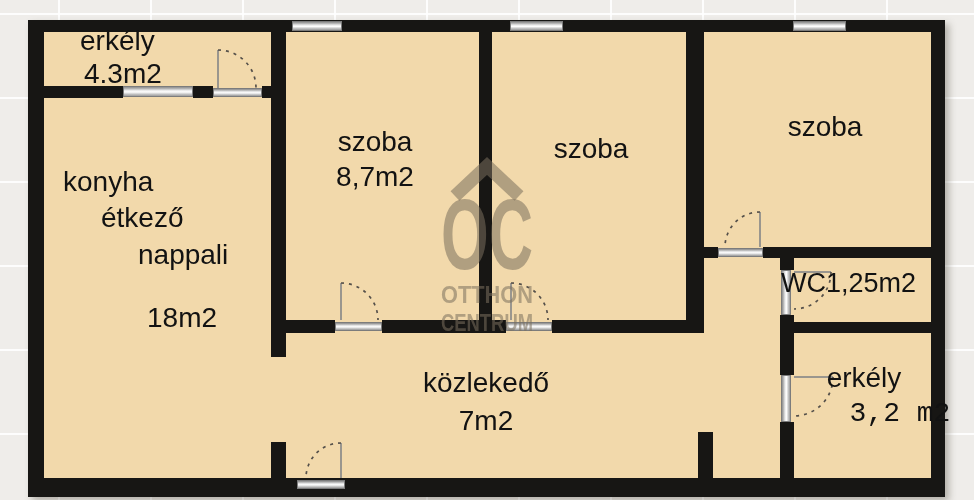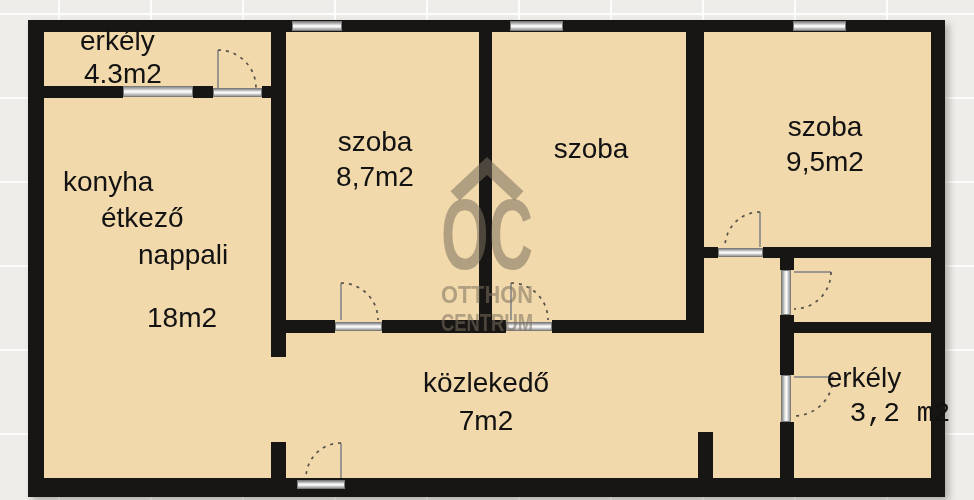--- a/index.html
+++ b/index.html
@@ -125,22 +125,22 @@
   <div class="lbl" style="left:101px;top:204px;">étkező</div>
   <div class="lbl" style="left:138px;top:241px;">nappali</div>
   <div class="lbl" style="left:147px;top:304px;">18m2</div>
 
   <div class="lbl ctr" style="left:280px;top:128px;width:190px;">szoba</div>
   <div class="lbl ctr" style="left:280px;top:163px;width:190px;">8,7m2</div>
 
   <div class="lbl ctr" style="left:492px;top:135px;width:198px;">szoba</div>
 
   <div class="lbl ctr" style="left:710px;top:113px;width:230px;">szoba</div>
-  <div class="lbl ctr" style="left:710px;top:148px;width:230px;">9,5m2</div>
 
+  <div class="lbl small" style="left:781px;top:270px;">WC1,25m2</div>
 
   <div class="lbl ctr" style="left:794px;top:364px;width:140px;">erkély</div>
   <div class="lbl ctr" style="left:830px;top:400px;width:140px;font-family:Liberation Mono, monospace;">3,2 m2</div>
 
   <div class="lbl ctr" style="left:286px;top:369px;width:400px;">közlekedő</div>
   <div class="lbl ctr" style="left:286px;top:407px;width:400px;text-align:center;">7m2</div>
 
   <svg class="abs" width="974" height="500" viewBox="0 0 974 500" style="left:0;top:0;pointer-events:none;">
     <g fill="rgba(122,112,92,0.55)">
       <path d="M455 196 L487 166 L519 196" fill="none" stroke="rgba(122,112,92,0.55)" stroke-width="13"></path>

